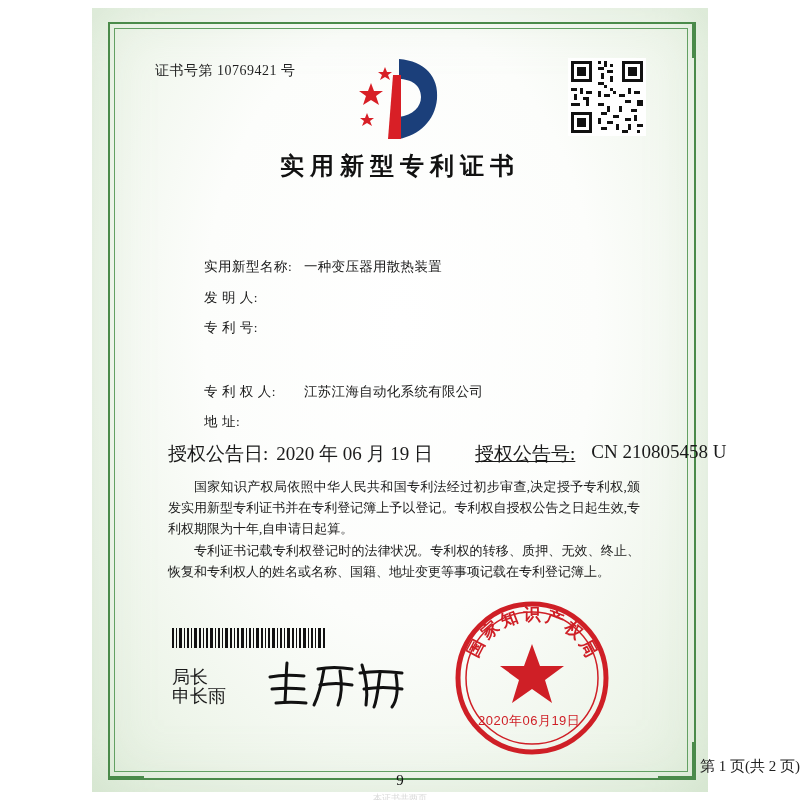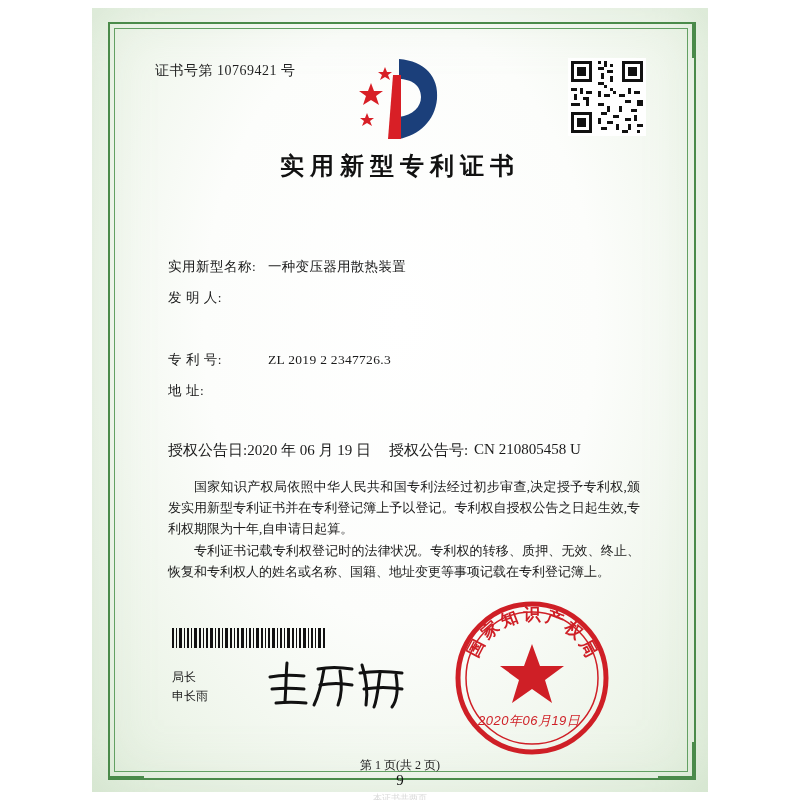--- a/index.html
+++ b/index.html
@@ -109,39 +109,40 @@
     align-items: baseline;
     margin-bottom: 12.5px;
     font-size: 13.5px;
     color: #1a1a1a;
   }
   .field .lbl {
     width: 100px;
     flex: none;
     white-space: nowrap;
     letter-spacing: 0.5px;
+    margin-left: 36px;
   }
   .field .val {
     flex: 1;
     letter-spacing: 0.3px;
     margin-top: 33px;
   }
 
   .grant-row {
     position: absolute;
     left: 168px;
     top: 441px;
     width: 480px;
     display: flex;
-    font-size: 15px;
+    font-size: 19px;
   }
   .grant-row .g1-lbl { white-space: nowrap; }
-  .grant-row .g1-val { white-space: nowrap; }
-  .grant-row .g2-lbl { margin-left: 18px; white-space: nowrap; }
-  .grant-row .g2-val { margin-left: 6px; white-space: nowrap; }
+  .grant-row .g1-val { margin-left: 8px; white-space: nowrap; }
+  .grant-row .g2-lbl { margin-left: 42px; white-space: nowrap; text-decoration: underline; }
+  .grant-row .g2-val { margin-left: 16px; white-space: nowrap; }
 
   .para {
     position: absolute;
     left: 168px;
     width: 472px;
     font-size: 13px;
     line-height: 21px;
     text-align: justify;
     text-indent: 26px;
     color: #1a1a1a;
@@ -154,21 +155,21 @@
     left: 172px;
     top: 628px;
     width: 156px;
     height: 20px;
   }
 
   .director {
     position: absolute;
     left: 172px;
     top: 668px;
-    font-size: 12px;
+    font-size: 18px;
     line-height: 19px;
     color: #1a1a1a;
   }
 
   .signature {
     position: absolute;
     left: 262px;
     top: 655px;
     width: 150px;
     height: 60px;
@@ -183,30 +184,29 @@
     height: 160px;
   }
   .seal-date {
     position: absolute;
     left: 478px;
     top: 712px;
     font-size: 13px;
     color: #cf1f26;
     letter-spacing: 0.5px;
     font-family: "Liberation Sans", sans-serif;
-    font-style: italic;
   }
 
   .page-foot {
     position: absolute;
     left: 0;
     top: 757px;
     width: 800px;
-    text-align: center;
-    font-size: 12px;
+    text-align: right;
+    font-size: 15px;
     color: #222;
   }
   .page-num {
     position: absolute;
     left: 0;
     top: 772px;
     width: 800px;
     text-align: center;
     font-size: 15px;
     color: #111;
@@ -315,21 +315,24 @@
   <div class="fields">
     <div class="field">
       <span class="lbl">实用新型名称:</span>
       <span class="val">一种变压器用散热装置</span>
     </div>
     <div class="field">
       <span class="lbl">发 明 人:</span>
     </div>
     <div class="field">
       <span class="lbl">专 利 号:</span>
-      <span class="val">ZL 2019 2 2347726.3</span>
+    </div>
+    <div class="field">
+      <span class="lbl">专 利 权 人:</span>
+      <span class="val">江苏江海自动化系统有限公司</span>
     </div>
     <div class="field">
       <span class="lbl">地 址:</span>
     </div>
   </div>
 
   <div class="grant-row">
     <span class="g1-lbl">授权公告日:</span>
     <span class="g1-val">2020 年 06 月 19 日</span>
     <span class="g2-lbl">授权公告号:</span>

